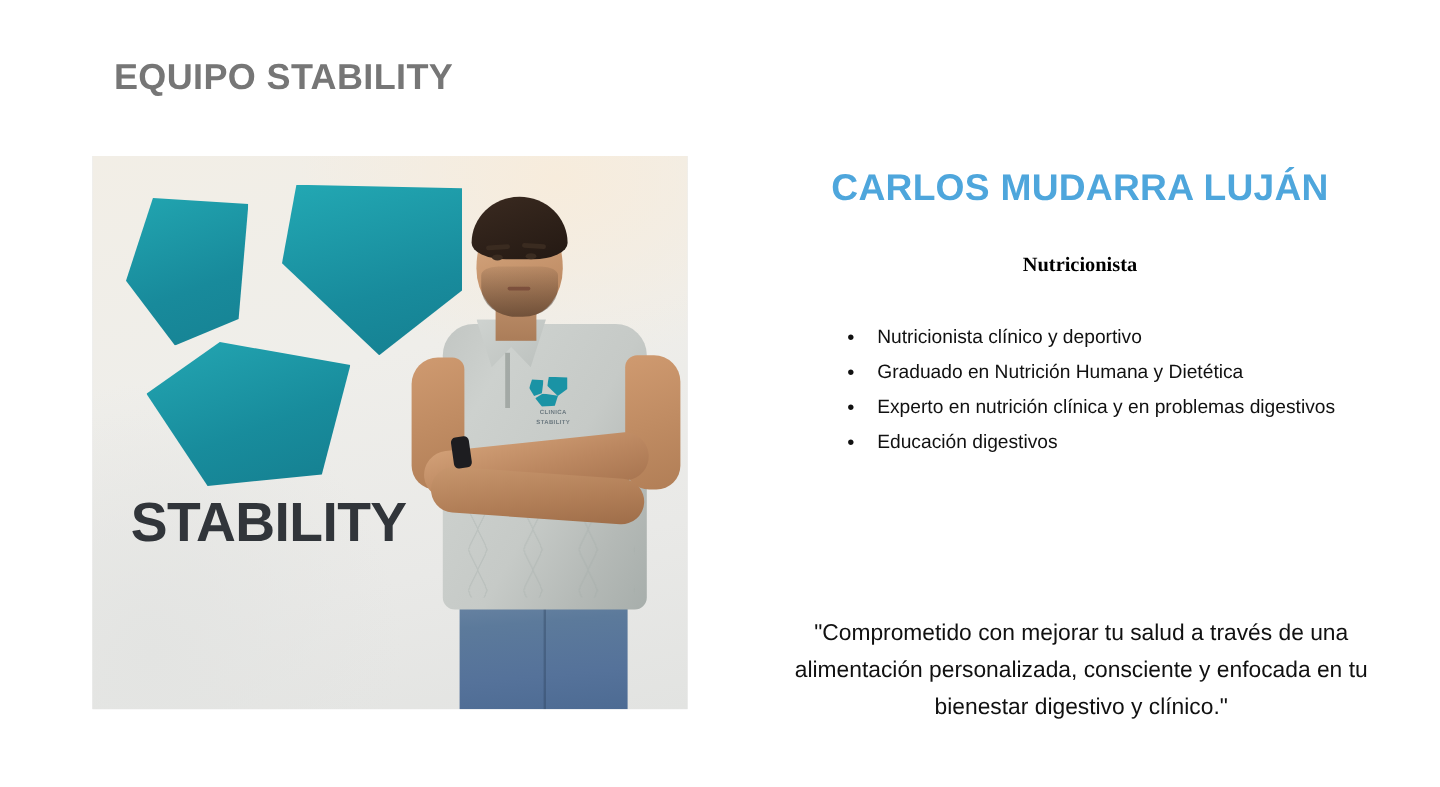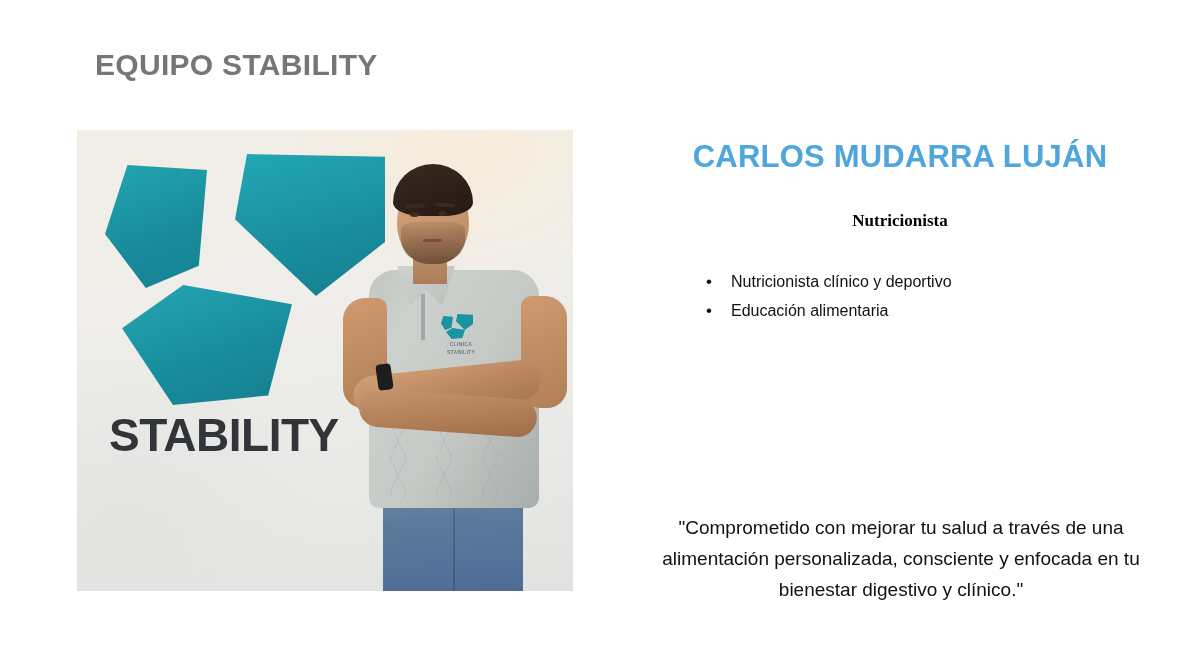--- a/index.html
+++ b/index.html
@@ -287,19 +287,21 @@
   </div>
 
   <div class="right">
 
     <div class="person-name">CARLOS MUDARRA LUJÁN</div>
 
     <div class="role">Nutricionista</div>
 
     <ul class="bullets">
       <li>Nutricionista clínico y deportivo</li>
-      <li>Educación alimentaria</li>
+      <li>Graduado en Nutrición Humana y Dietética</li>
+      <li>Experto en nutrición clínica y en problemas digestivos</li>
+      <li>Educación digestivos</li>
     </ul>
 
     <div class="quote">"Comprometido con mejorar tu salud a través de una alimentación personalizada, consciente y enfocada en tu bienestar digestivo y clínico."</div>
   </div>
 
 </div>
 
 </body></html>

